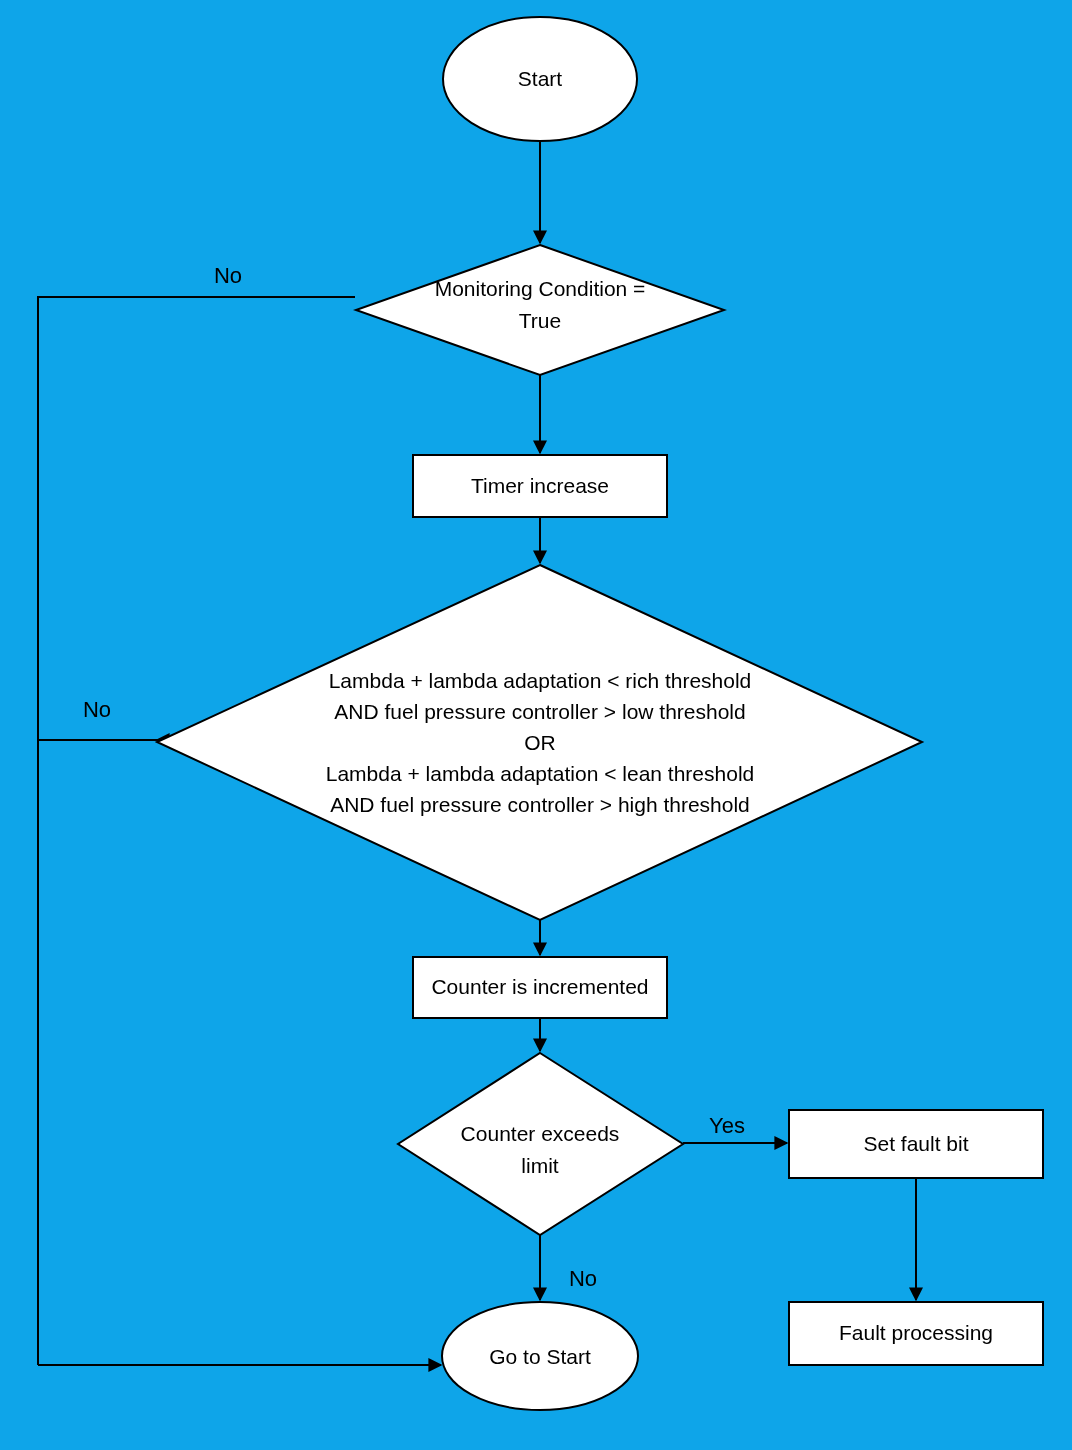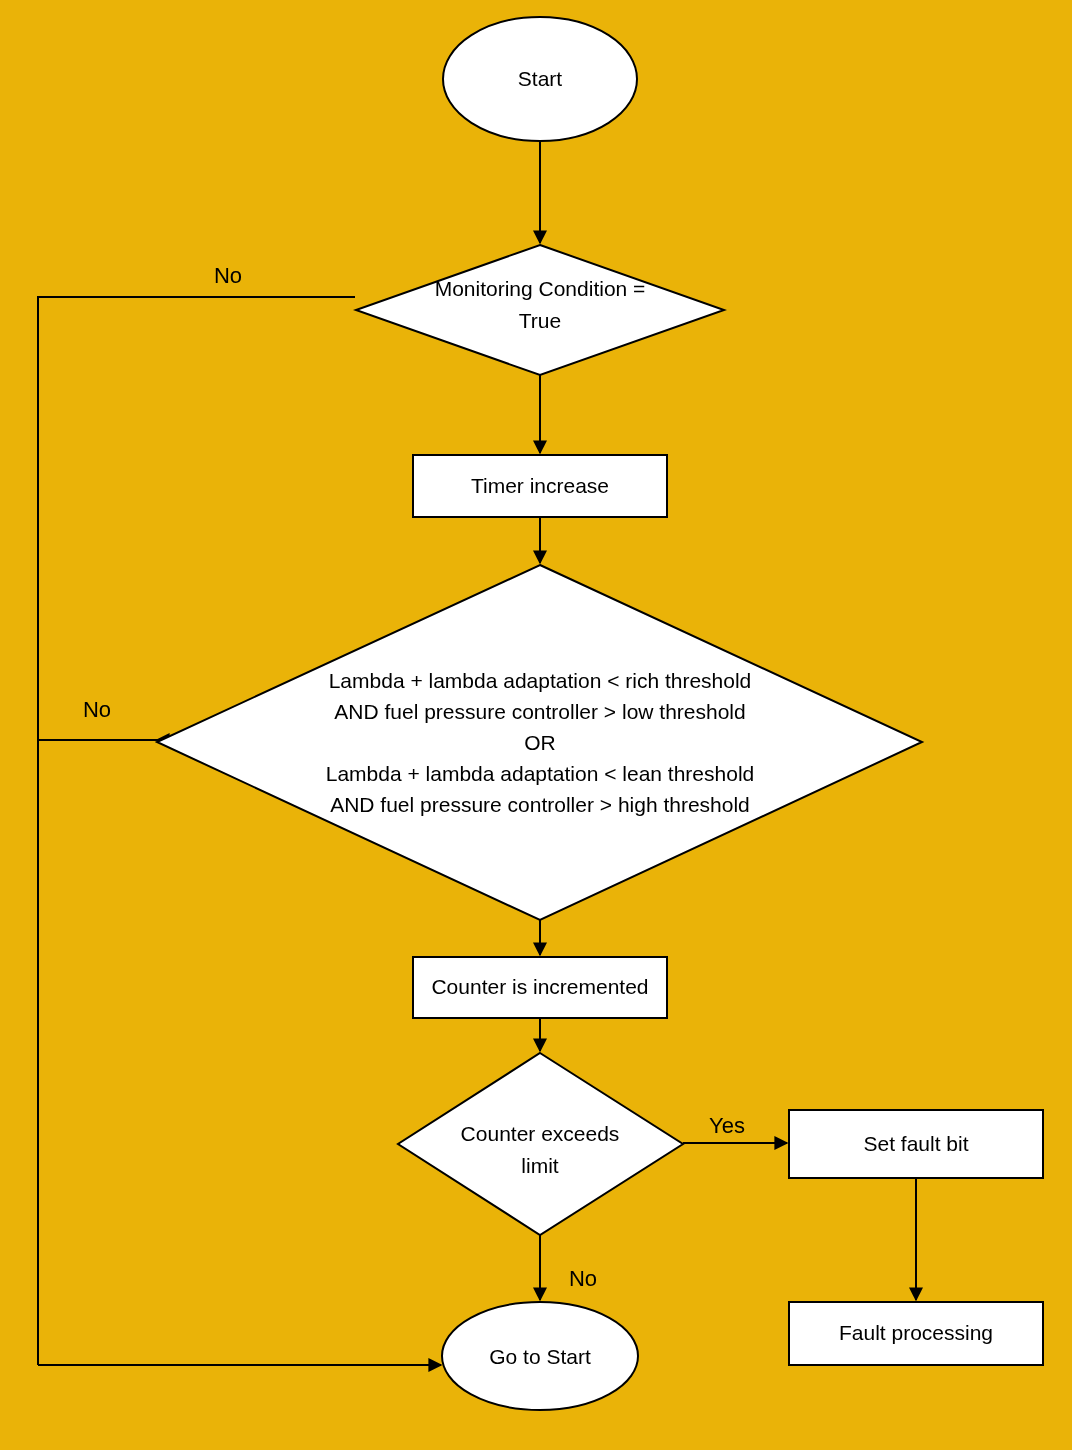--- a/index.html
+++ b/index.html
@@ -10,21 +10,21 @@
   body {
     width: 1072px;
     height: 1450px;
     font-family: "Liberation Sans", sans-serif;
     overflow: hidden;
   }
   #flowchart-root {
     position: relative;
     width: 1072px;
     height: 1450px;
-    background: #eab308;
+    background: #0ea5e9;
   }
   svg#diagram {
     display: block;
     width: 1072px;
     height: 1450px;
   }
   .node-shape {
     fill: #ffffff;
     stroke: #000000;
     stroke-width: 2;

